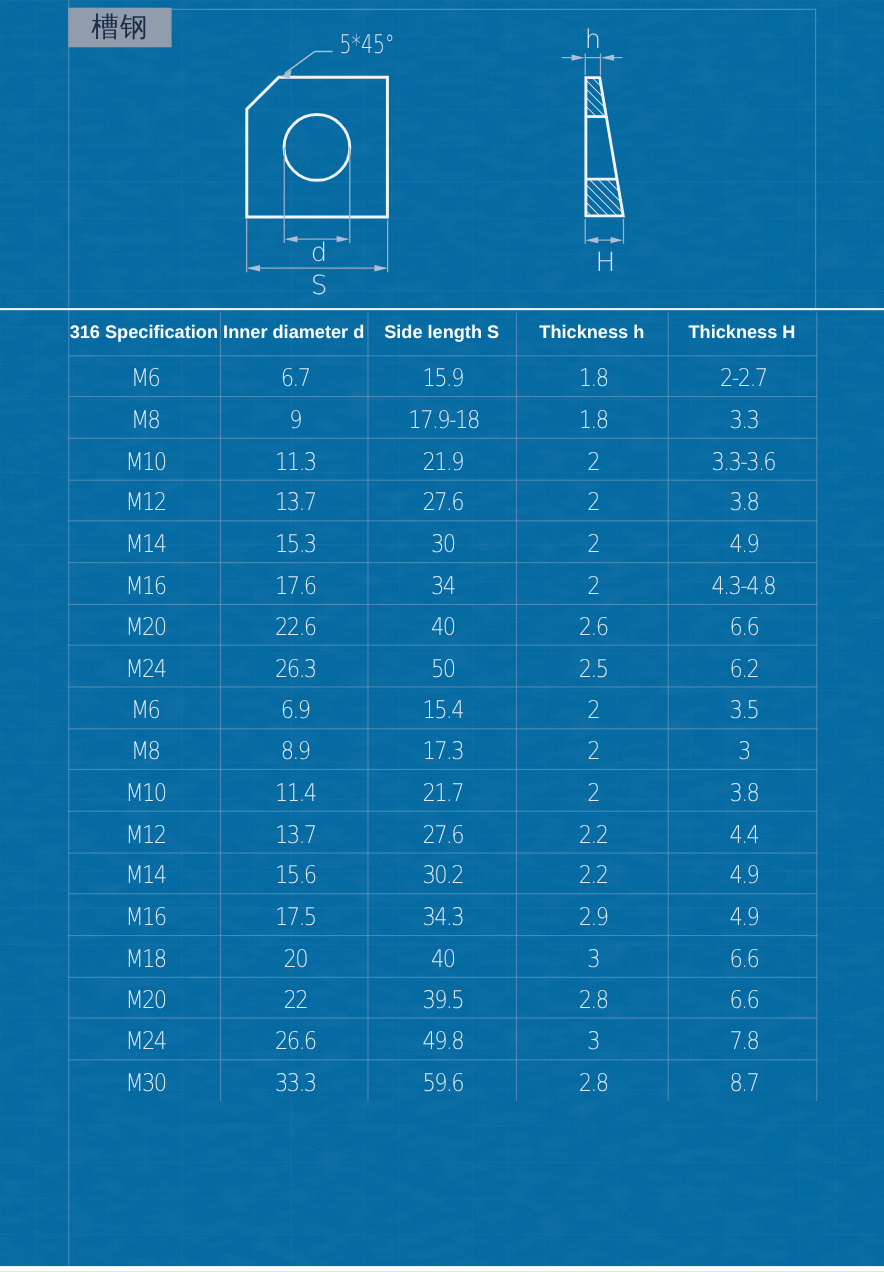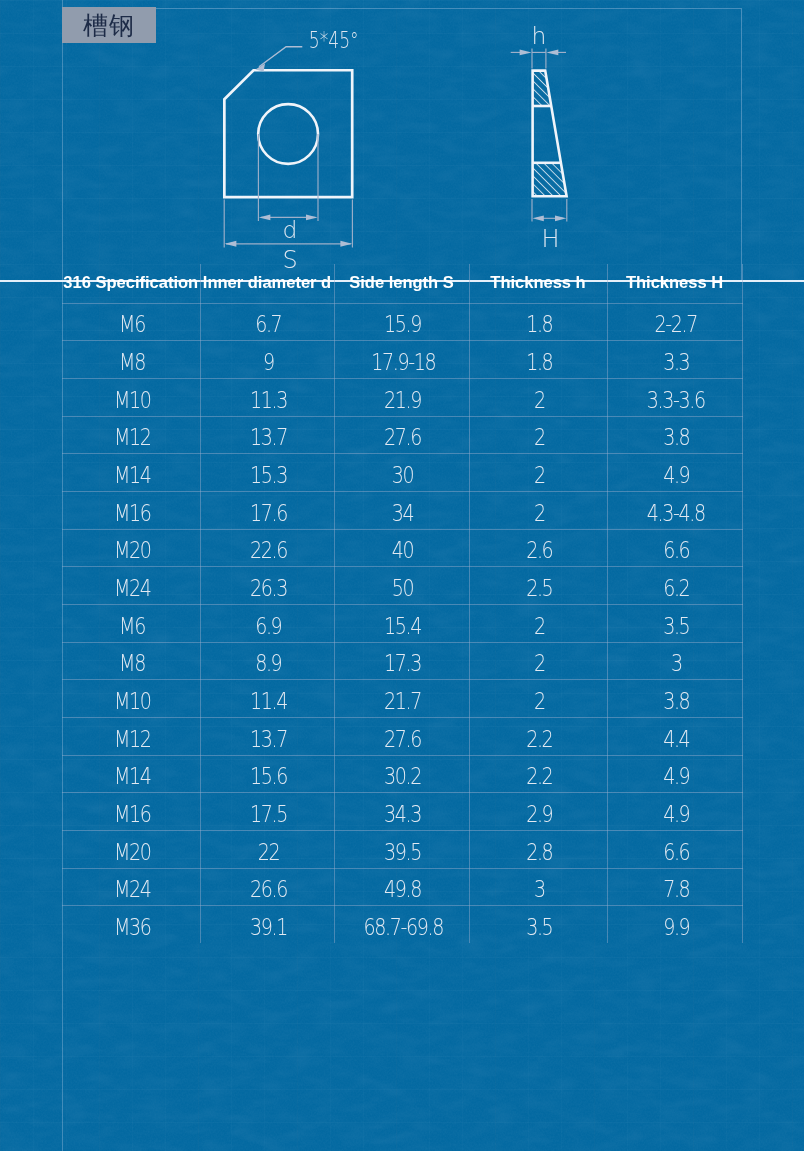--- a/index.html
+++ b/index.html
@@ -22,21 +22,21 @@
   #vline{position:absolute;left:62px;top:0;width:1px;height:1151px;background:rgba(190,207,234,0.32);}
   #hline{position:absolute;left:0;top:280.4px;width:804px;height:1.9px;background:rgba(238,245,253,0.96);}
 
   #badge{position:absolute;left:62px;top:7px;width:94px;height:36px;background:#919cad;color:#1d2b47;
     font-size:25px;line-height:37px;text-align:center;
     font-family:Liberation Serif, serif;letter-spacing:1px;}
 
   svg.draw{position:absolute;left:0;top:0;width:804px;height:290px;pointer-events:none;}
   text.dimtext{fill:#dde5f0;font-family:"DejaVu Sans",sans-serif;font-weight:200;}
 
-  #tbl{position:absolute;left:62px;top:264px;border-collapse:collapse;width:680px;table-layout:fixed;
+  #tbl{position:absolute;left:62px;top:284px;border-collapse:collapse;width:680px;table-layout:fixed;
     border-right:1px solid rgba(152,172,205,0.46);box-sizing:content-box;}
   #tbl td{height:36.68px;text-align:center;vertical-align:middle;color:#e2e9f2;
      border-right:1px solid rgba(152,172,205,0.46);
      border-bottom:1px solid rgba(152,172,205,0.46);
      padding:0;line-height:1.05;}
   #tbl colgroup col:nth-child(1){width:138px;}
   #tbl colgroup col:nth-child(2){width:134px;}
   #tbl colgroup col:nth-child(3){width:135px;}
   #tbl colgroup col:nth-child(4){width:138px;}
   #tbl colgroup col:nth-child(5){width:135px;}
@@ -257,35 +257,42 @@
           <td><span class="v">4.9</span></td>
         </tr>
         <tr>
           <td><span class="v">M16</span></td>
           <td><span class="v">17.5</span></td>
           <td><span class="v">34.3</span></td>
           <td><span class="v">2.9</span></td>
           <td><span class="v">4.9</span></td>
         </tr>
         <tr>
+          <td><span class="v">M18</span></td>
+          <td><span class="v">20</span></td>
+          <td><span class="v">40</span></td>
+          <td><span class="v">3</span></td>
+          <td><span class="v">6.6</span></td>
+        </tr>
+        <tr>
           <td><span class="v">M20</span></td>
           <td><span class="v">22</span></td>
           <td><span class="v">39.5</span></td>
           <td><span class="v">2.8</span></td>
           <td><span class="v">6.6</span></td>
         </tr>
         <tr>
           <td><span class="v">M24</span></td>
           <td><span class="v">26.6</span></td>
           <td><span class="v">49.8</span></td>
           <td><span class="v">3</span></td>
           <td><span class="v">7.8</span></td>
         </tr>
         <tr>
-          <td><span class="v">M36</span></td>
-          <td><span class="v">39.1</span></td>
-          <td><span class="v">68.7-69.8</span></td>
-          <td><span class="v">3.5</span></td>
-          <td><span class="v">9.9</span></td>
+          <td><span class="v">M30</span></td>
+          <td><span class="v">33.3</span></td>
+          <td><span class="v">59.6</span></td>
+          <td><span class="v">2.8</span></td>
+          <td><span class="v">8.7</span></td>
         </tr>
       </tbody>
     </table>
 </div>
 
 </body></html>

